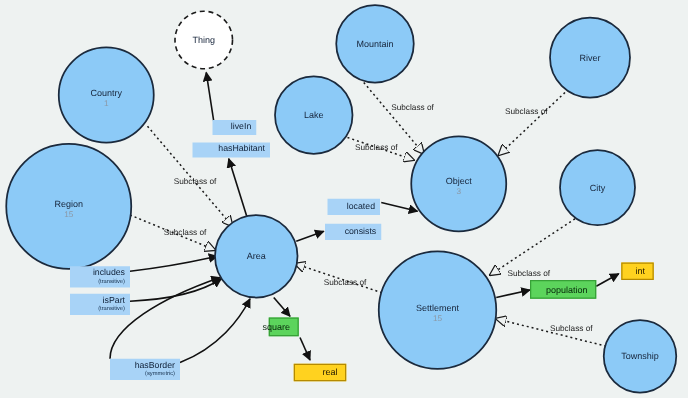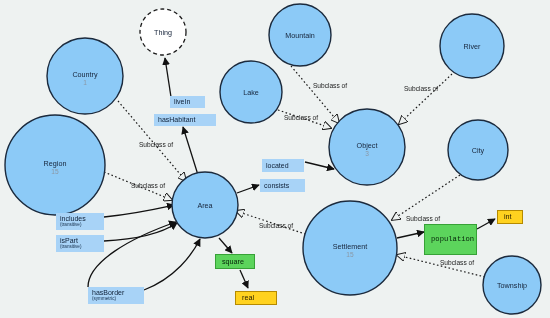--- a/index.html
+++ b/index.html
@@ -26,21 +26,21 @@
   }
   .node-circle{fill:#8ccaf7;stroke:#1b2a3d;stroke-width:1.4;}
   .node-circle.dashed{fill:#ffffff;stroke:#1b1b1b;stroke-width:1.3;stroke-dasharray:4 3;}
   .link-solid{fill:none;stroke:#111111;stroke-width:1.3;}
   .link-dotted{fill:none;stroke:#1b1b1b;stroke-width:1.2;stroke-dasharray:1.6 2.4;}
 
   .box{
     position:absolute;
     box-sizing:border-box;
     display:flex;flex-direction:column;
-    align-items:flex-start;justify-content:center;
+    align-items:flex-end;justify-content:center;
     line-height:1.05;
     white-space:nowrap;
   }
   .box.prop{
     background:#a8d3f7;color:#0f2037;
     font-size:7px;padding:1px 4px;
     border:0;
   }
   .box.prop .sub{font-size:4.6px;color:#16304d;}
   .box.datatypeprop{
@@ -203,26 +203,26 @@
         <span class="sub">(transitive)</span>
       </div>
       <div class="box prop" style="left: 56px; top: 235px; width: 48px; height: 17px;">
         <span>isPart</span>
         <span class="sub">(transitive)</span>
       </div>
       <div class="box prop" style="left: 88px; top: 287px; width: 56px; height: 17px;">
         <span>hasBorder</span>
         <span class="sub">(symmetric)</span>
       </div>
-      <div class="box datatypeprop" style="left: 215px; top: 254px; width: 40px; height: 15px;">
+      <div class="box datatypeprop" style="left: 215px; top: 254px; width: 24px; height: 15px;">
         <span>square</span>
       </div>
       <div class="box datatype" style="left: 235px; top: 291px; width: 42px; height: 14px;">
         <span>real</span>
       </div>
-      <div class="box datatypeprop" style="left: 424px; top: 224px; width: 53px; height: 31px; font-family: Liberation Mono, monospace;">
+      <div class="box datatypeprop" style="left: 424px; top: 224px; width: 53px; height: 15px;">
         <span>population</span>
       </div>
       <div class="box datatype" style="left: 497px; top: 210px; width: 26px; height: 14px;">
         <span>int</span>
       </div>
     </div>
 </div>
 
 </body></html>

